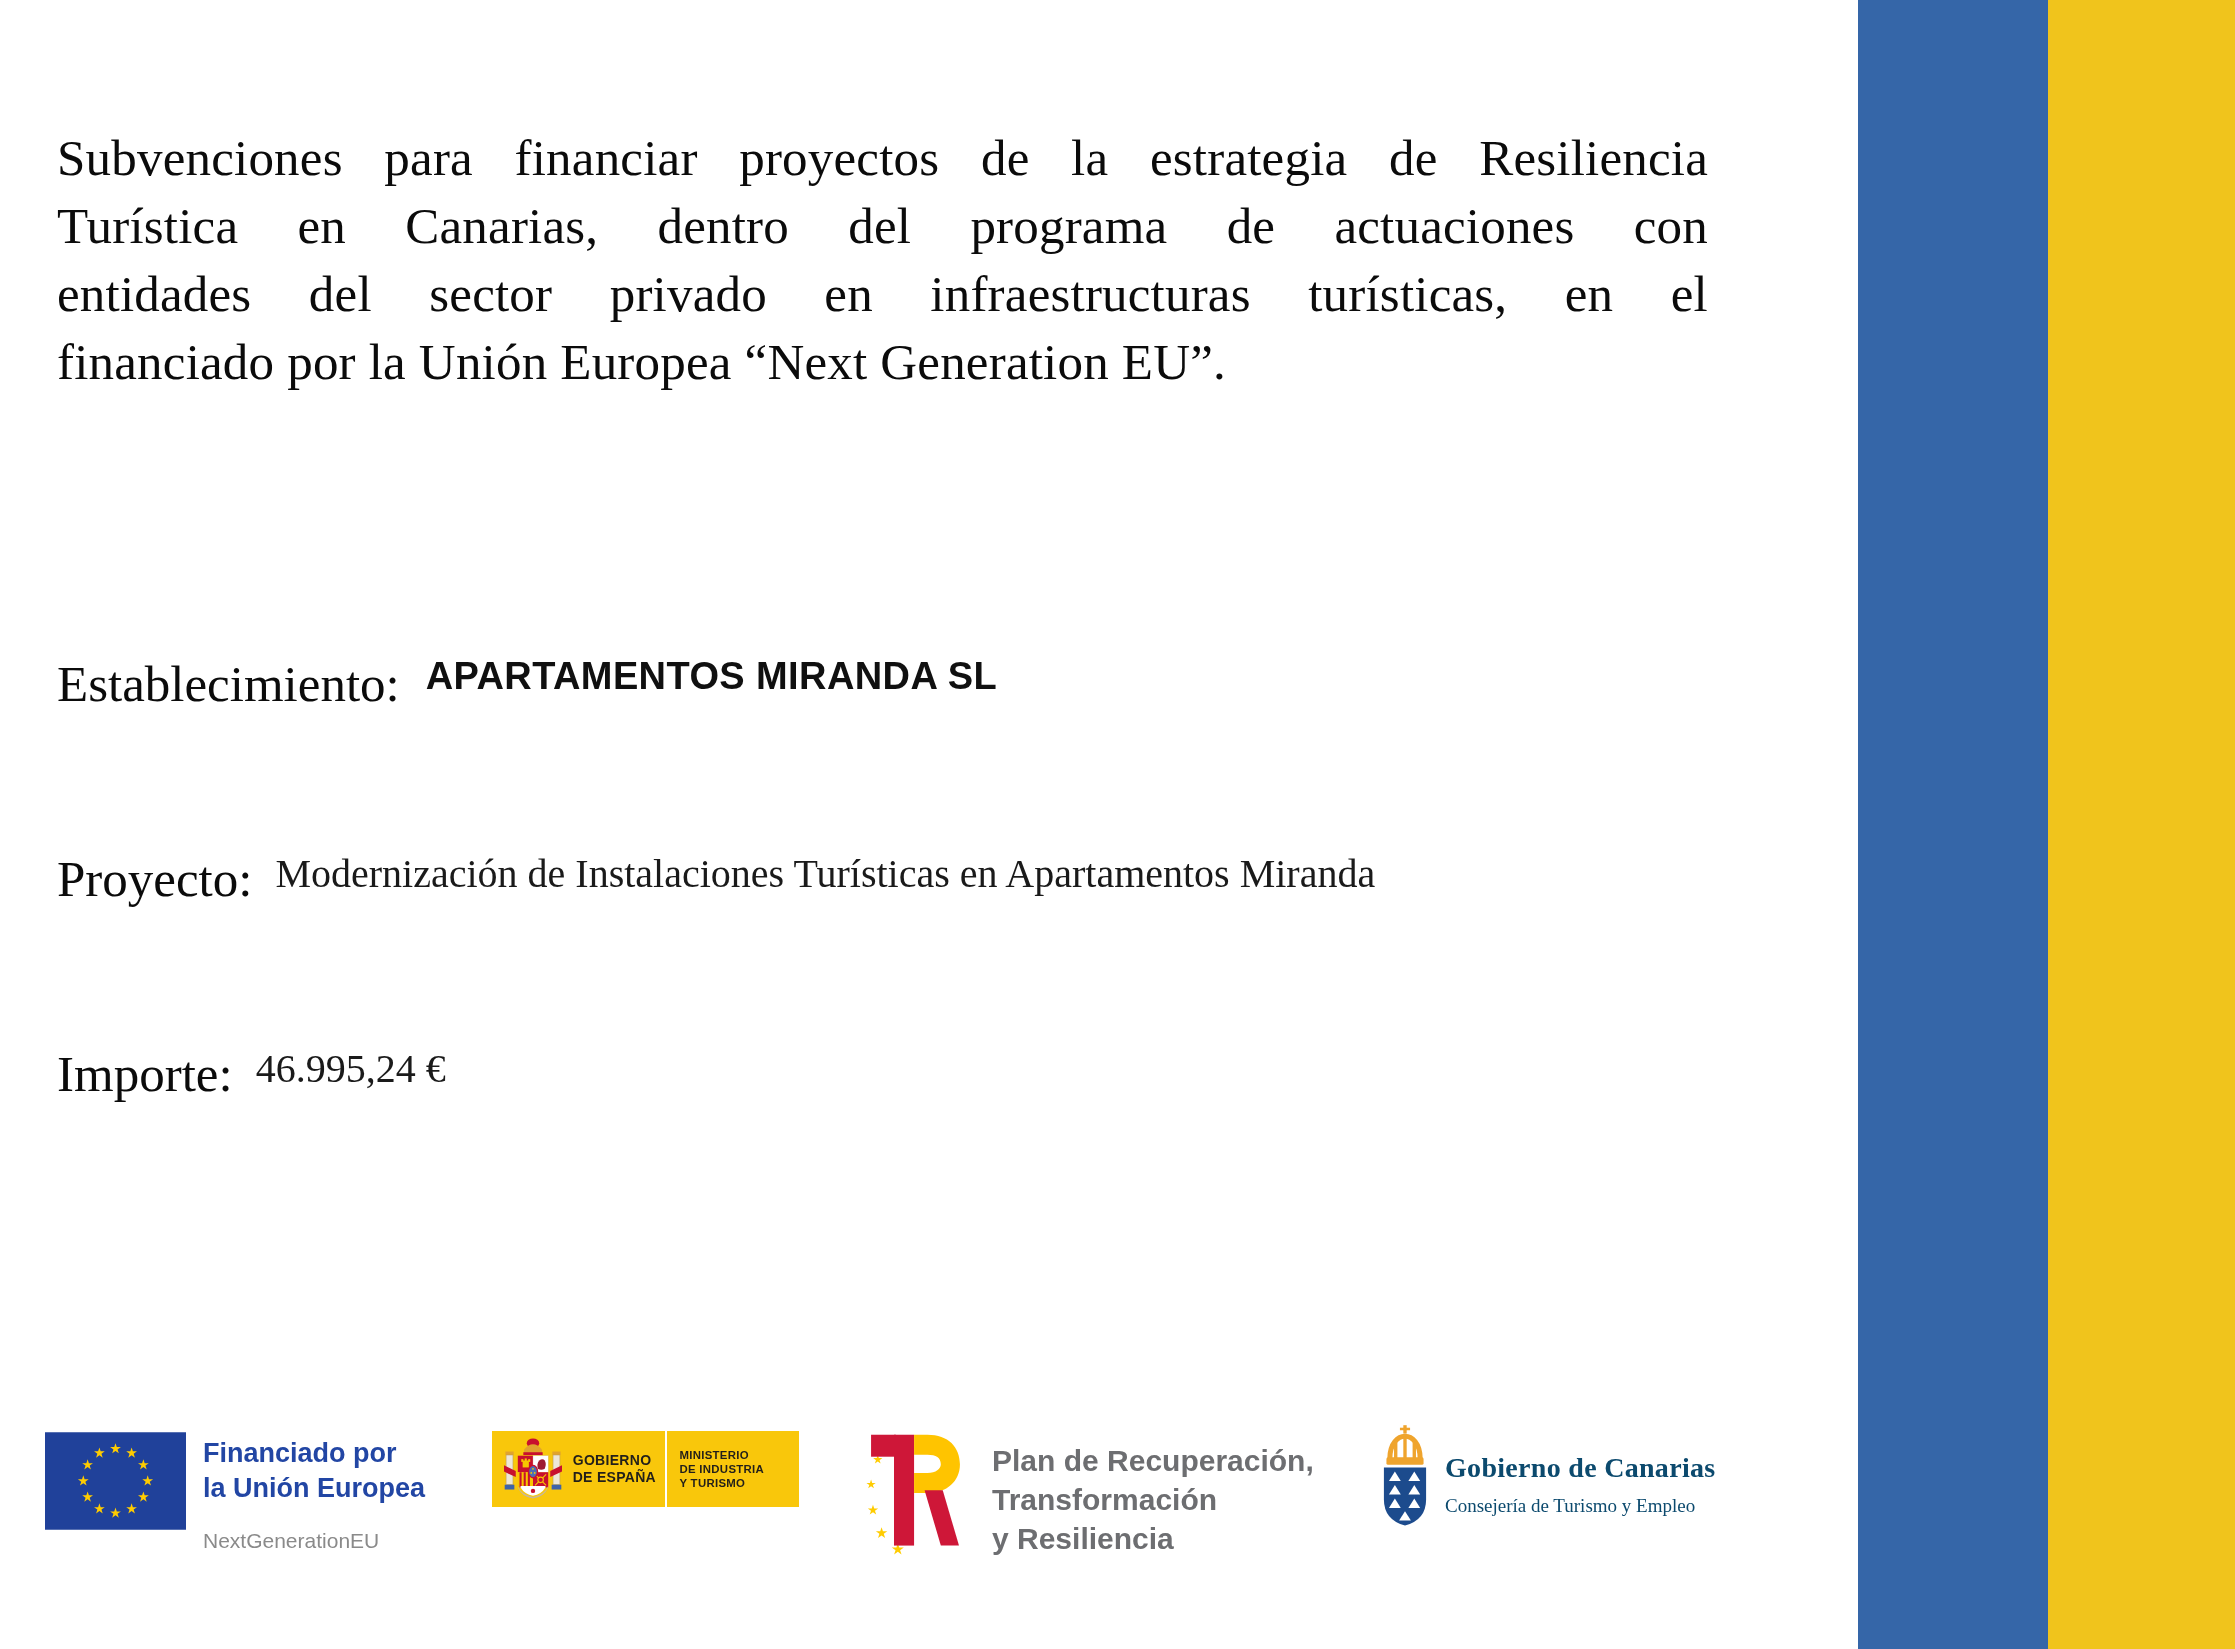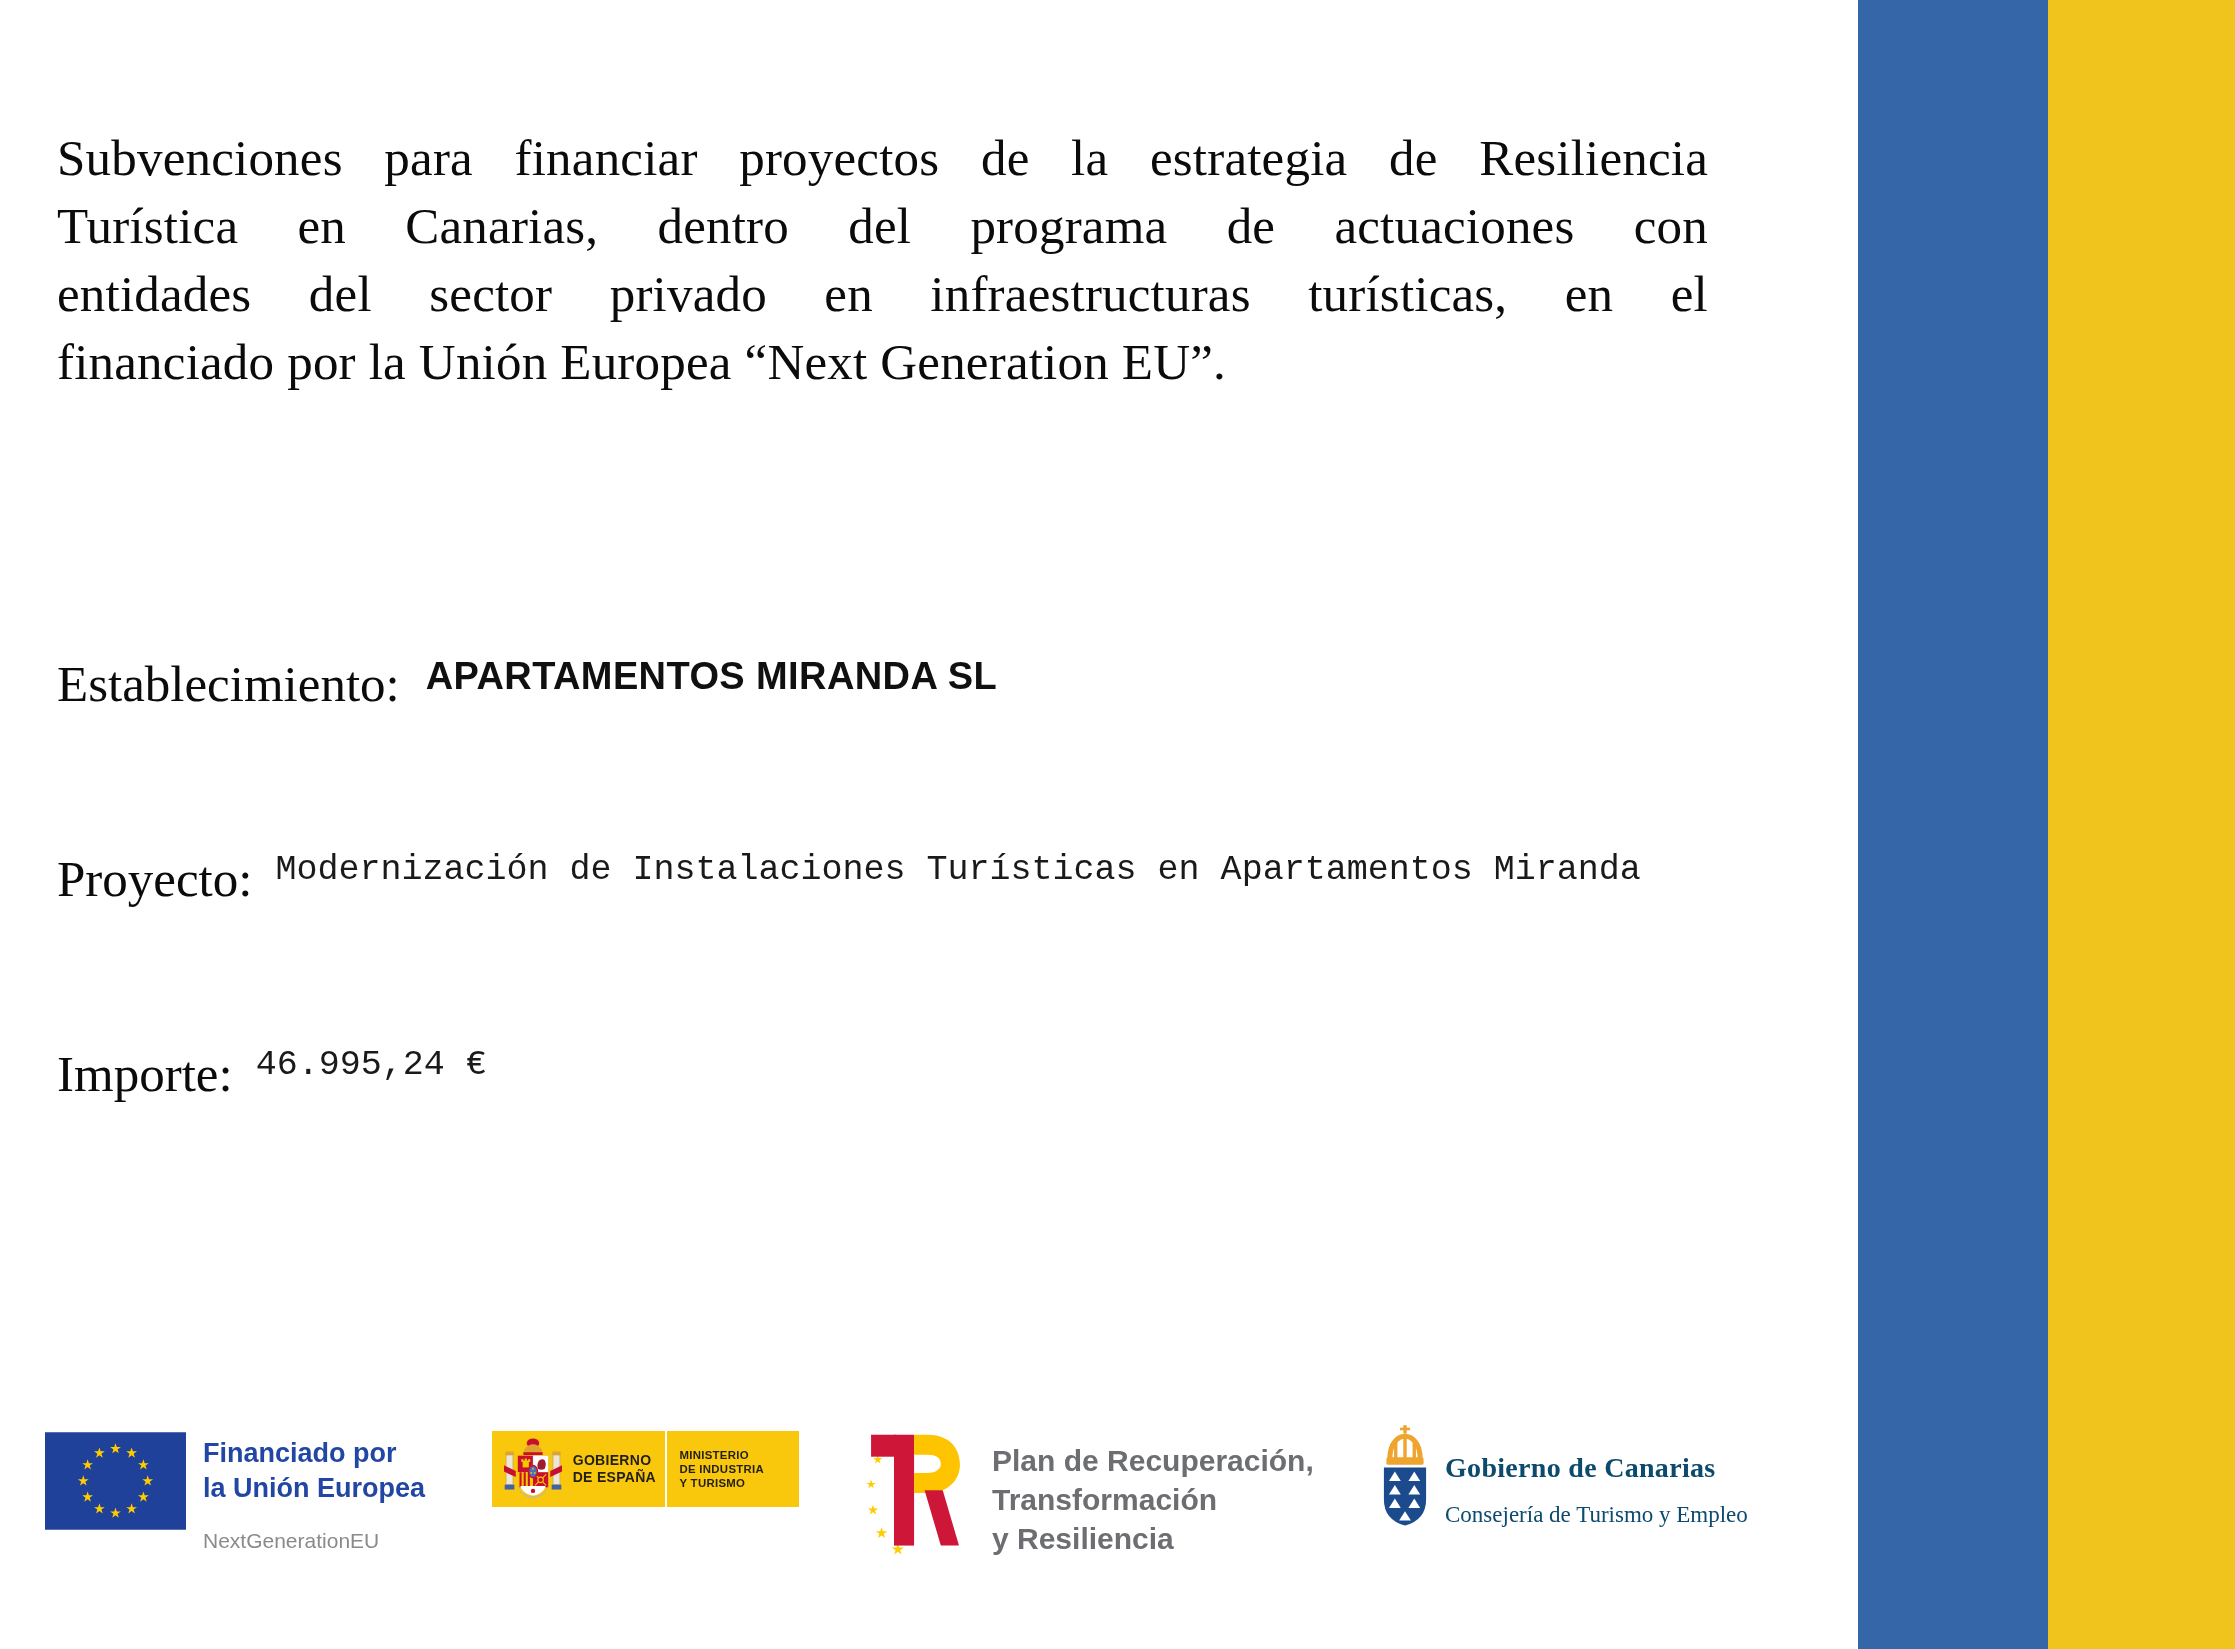--- a/index.html
+++ b/index.html
@@ -18,21 +18,21 @@
   .para .lline{text-align:left;}
 
   
   .field-row{position:absolute;left:57px;display:flex;align-items:flex-start;white-space:nowrap;}
   .field-label{font-family:"Liberation Serif",serif;font-size:51px;}
   .row-est{top:655px;}
   .row-proy{top:850px;}
   .row-imp{top:1045px;}
   .val-bold{font-family:"Liberation Sans",sans-serif;font-weight:bold;font-size:38px;
             letter-spacing:0.4px;margin-left:26px;color:#101010;}
-  .val-reg{font-family:Liberation Mono, monospace;font-size:35px;margin-left:23px;color:#1a1a1a;}
+  .val-reg{font-family:Liberation Serif, serif;font-size:40px;margin-left:23px;color:#1a1a1a;}
 
   
   .eu-flag{position:absolute;left:45px;top:1432px;width:141px;height:98px;}
   .eu-text{position:absolute;left:203px;top:1436px;font-family:"Liberation Sans",sans-serif;}
   .eu-text .b{font-weight:bold;color:#2246A4;font-size:27px;line-height:35px;}
   .eu-text .g{color:#8A8A8A;font-size:21px;line-height:31px;margin-top:19px;}
 
   .spain-logo{position:absolute;left:492px;top:1431px;width:307px;height:76px;background:#F9C70B;
               display:flex;align-items:center;font-family:"Liberation Sans",sans-serif;}
   .spain-arms{width:58px;height:75px;margin-left:12.2px;flex:none;}
@@ -42,21 +42,21 @@
   .spain-min{margin-left:12.2px;font-weight:bold;font-size:11.4px;line-height:14px;
              letter-spacing:0.3px;color:#221f1a;}
 
   .prtr-logo{position:absolute;left:852px;top:1429px;width:127px;height:129px;}
   .prtr-text{position:absolute;left:992px;top:1441px;font-family:"Liberation Sans",sans-serif;
              font-weight:bold;font-size:30px;line-height:39px;color:#6D6E71;}
 
   .can-emblem{position:absolute;left:1378px;top:1424px;width:54px;height:107px;}
   .can-text{position:absolute;left:1445px;top:1450px;font-family:Liberation Serif, serif;color:#0c4a6e;}
   .can-text .t1{font-weight:bold;font-size:28px;line-height:35px;letter-spacing:0.3px;}
-  .can-text .t2{font-size:23px;line-height:30px;margin-top:15px;}
+  .can-text .t2{font-size:19px;line-height:30px;margin-top:6px;}
 </style>
 </head>
 <body>
 
 <div id="page">
 
   <div class="para">
     <div class="jline">Subvenciones para financiar proyectos de la estrategia de Resiliencia</div>
     <div class="jline">Turística en Canarias, dentro del programa de actuaciones con</div>
     <div class="jline">entidades del sector privado en infraestructuras turísticas, en el</div>

